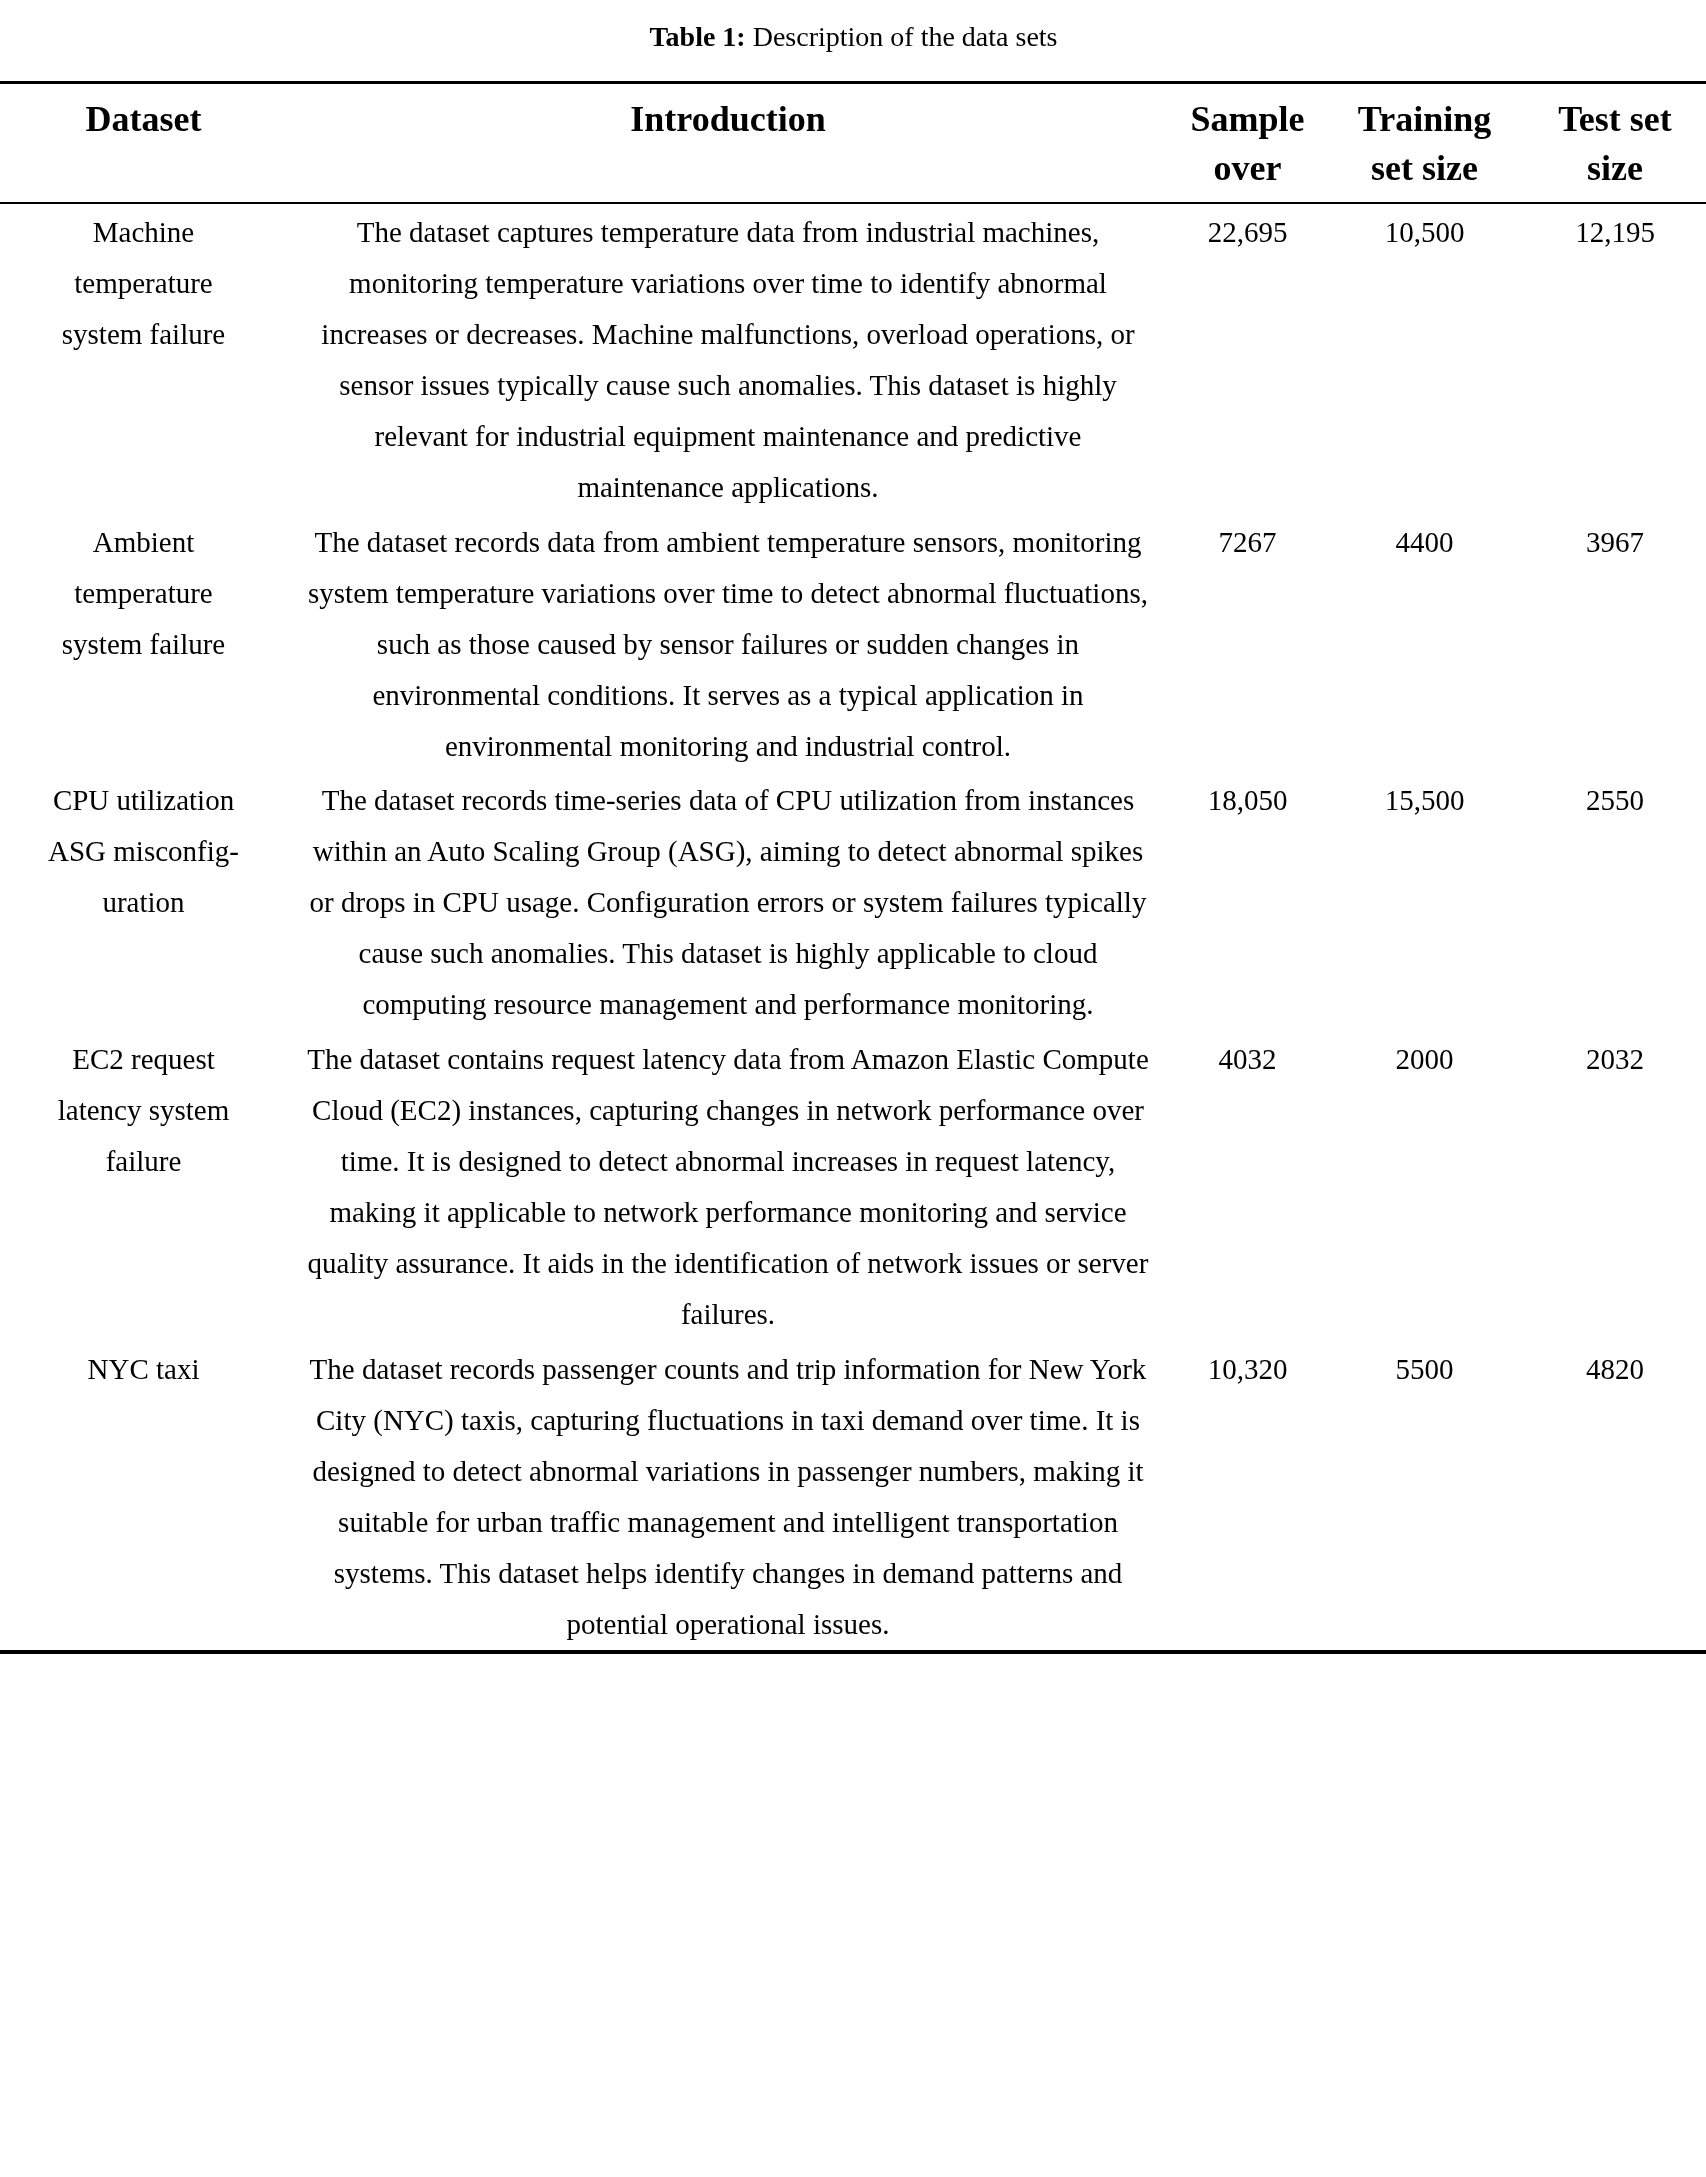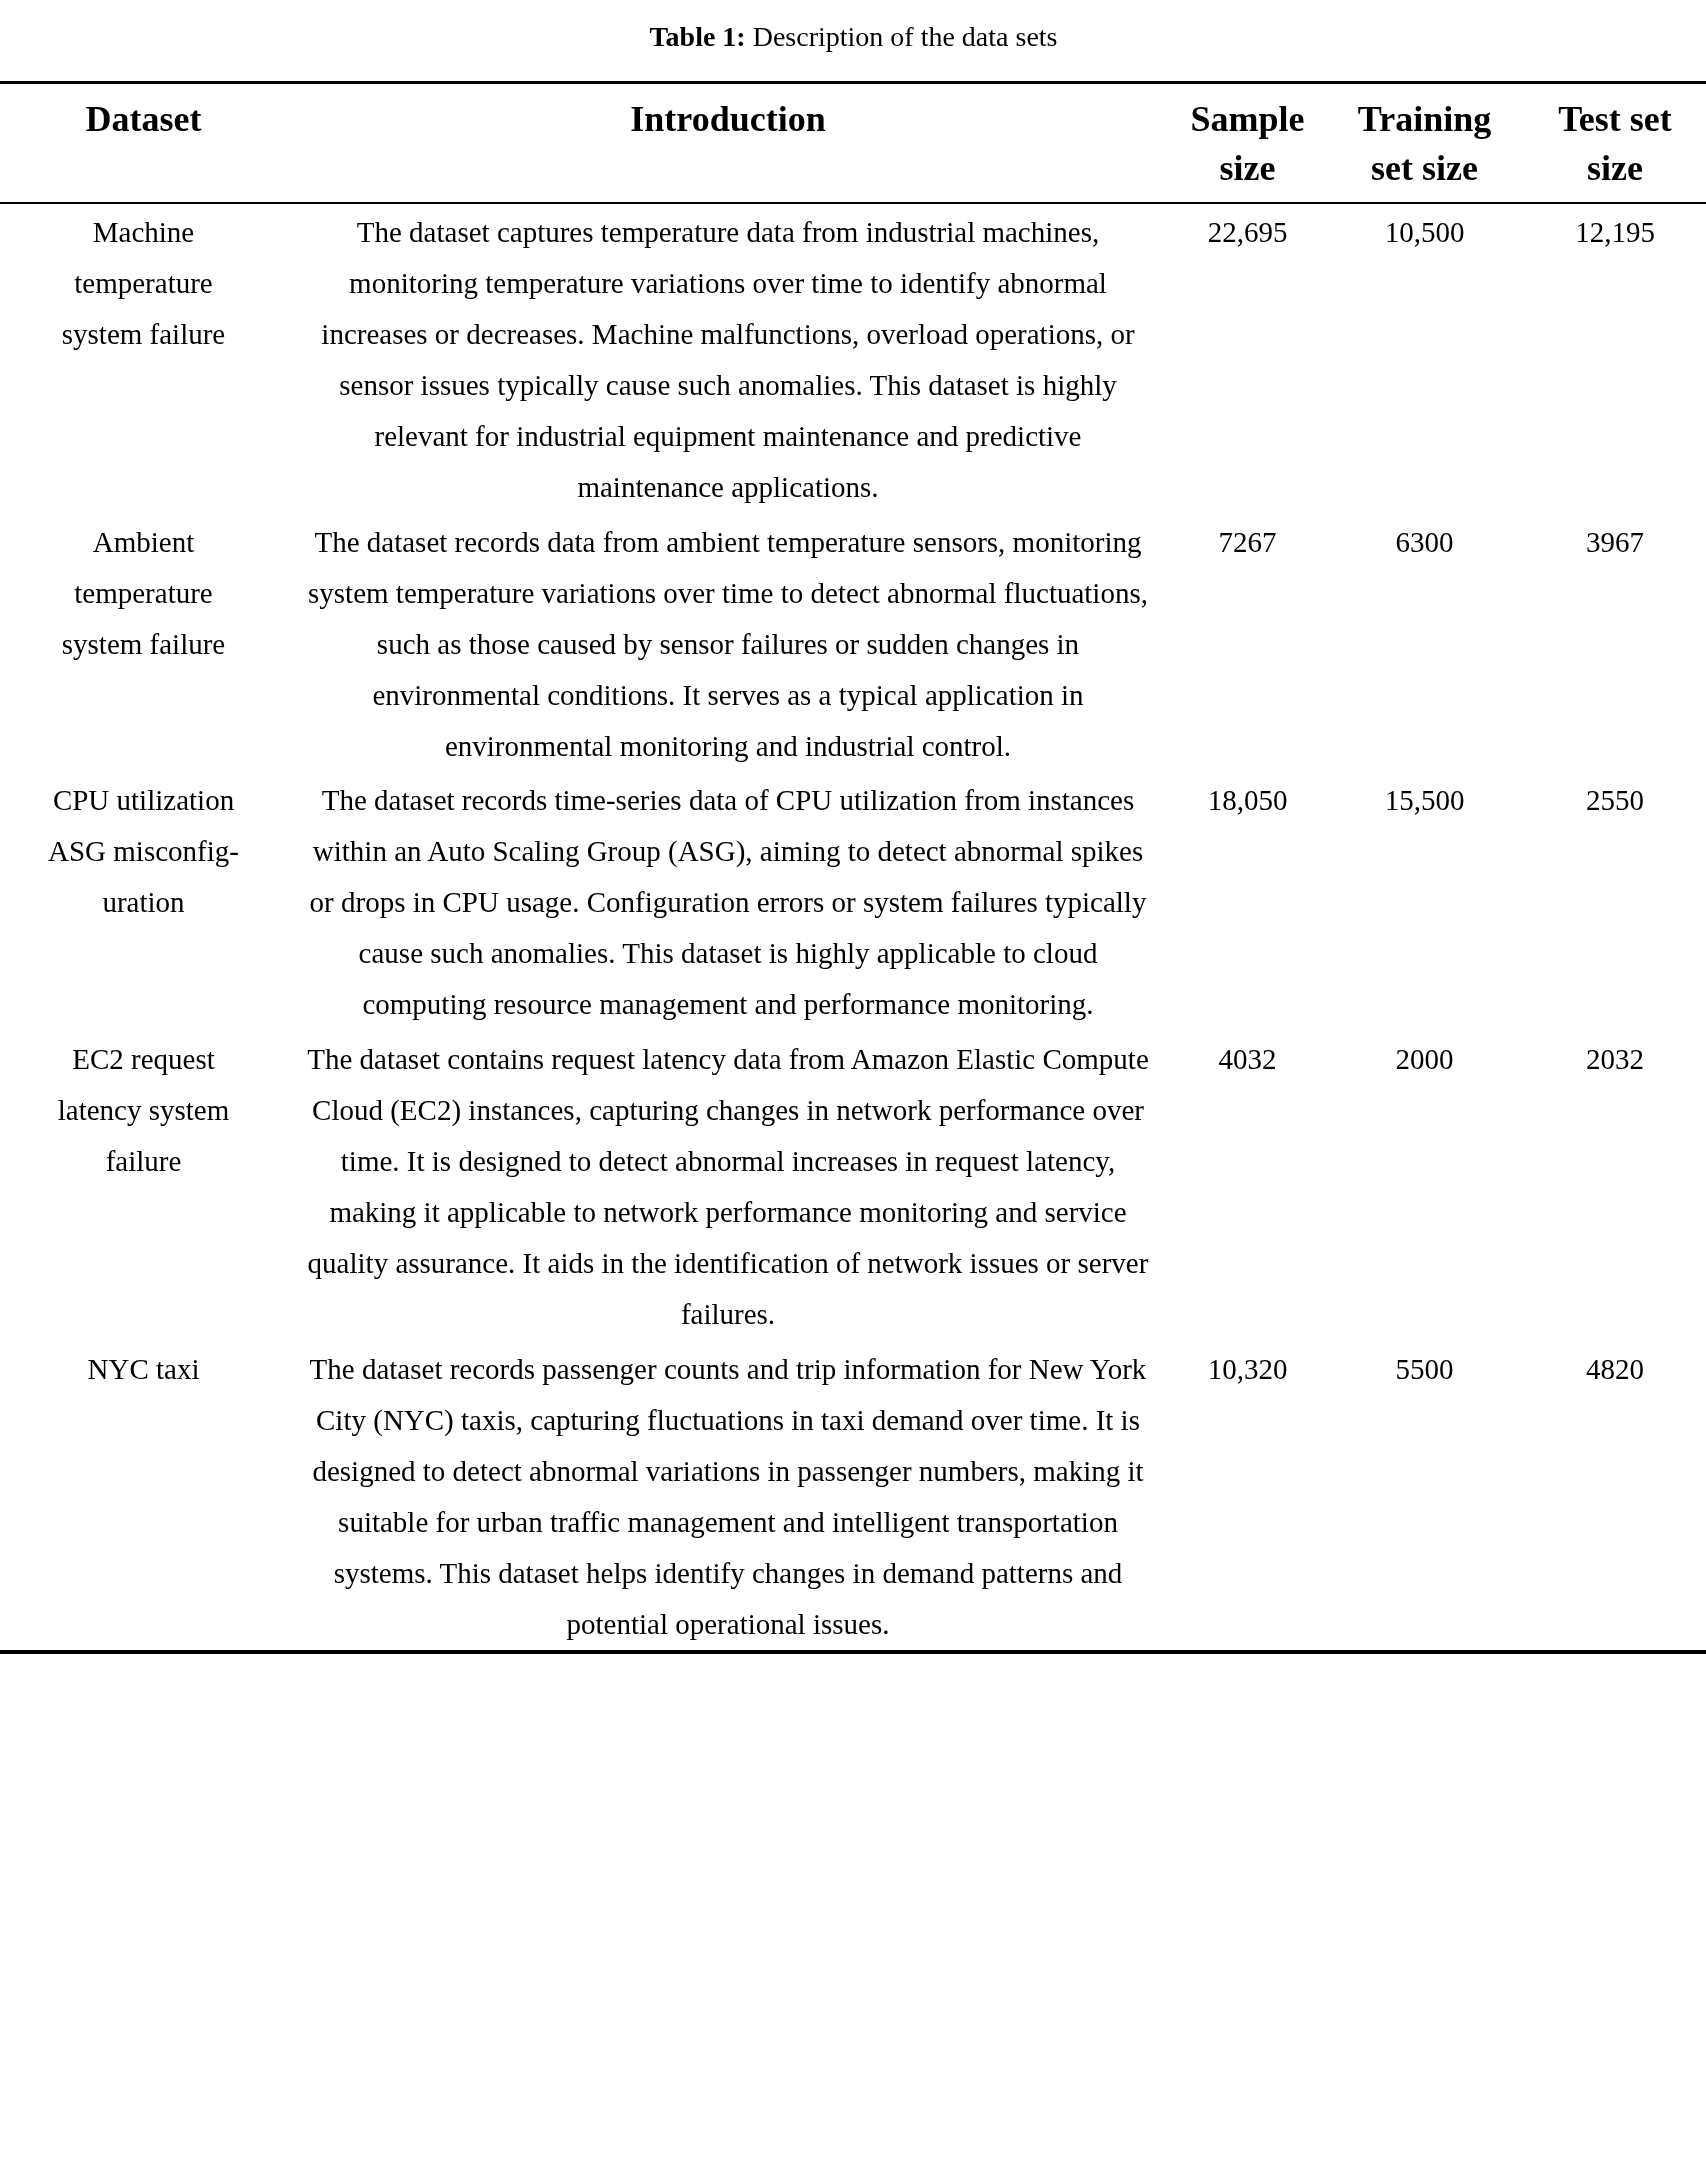--- a/index.html
+++ b/index.html
@@ -80,21 +80,21 @@
       <col class="c-intro">
       <col class="c-sample">
       <col class="c-training">
       <col class="c-test">
     </colgroup>
     <thead>
       <tr>
         <th>Dataset</th>
         <th>Introduction</th>
         <th>Sample
-size</th>
+over</th>
         <th>Training
 set size</th>
         <th>Test set
 size</th>
       </tr>
     </thead>
     <tbody>
       <tr>
         <td class="dataset-cell">Machine
 temperature
@@ -103,21 +103,21 @@
         <td class="num-cell">22,695</td>
         <td class="num-cell">10,500</td>
         <td class="num-cell">12,195</td>
       </tr>
       <tr>
         <td class="dataset-cell">Ambient
 temperature
 system failure</td>
         <td class="intro-cell">The dataset records data from ambient temperature sensors, monitoring system temperature variations over time to detect abnormal fluctuations, such as those caused by sensor failures or sudden changes in environmental conditions. It serves as a typical application in environmental monitoring and industrial control.</td>
         <td class="num-cell">7267</td>
-        <td class="num-cell">6300</td>
+        <td class="num-cell">4400</td>
         <td class="num-cell">3967</td>
       </tr>
       <tr>
         <td class="dataset-cell">CPU utilization
 ASG misconfig-
 uration</td>
         <td class="intro-cell">The dataset records time-series data of CPU utilization from instances within an Auto Scaling Group (ASG), aiming to detect abnormal spikes or drops in CPU usage. Configuration errors or system failures typically cause such anomalies. This dataset is highly applicable to cloud computing resource management and performance monitoring.</td>
         <td class="num-cell">18,050</td>
         <td class="num-cell">15,500</td>
         <td class="num-cell">2550</td>

